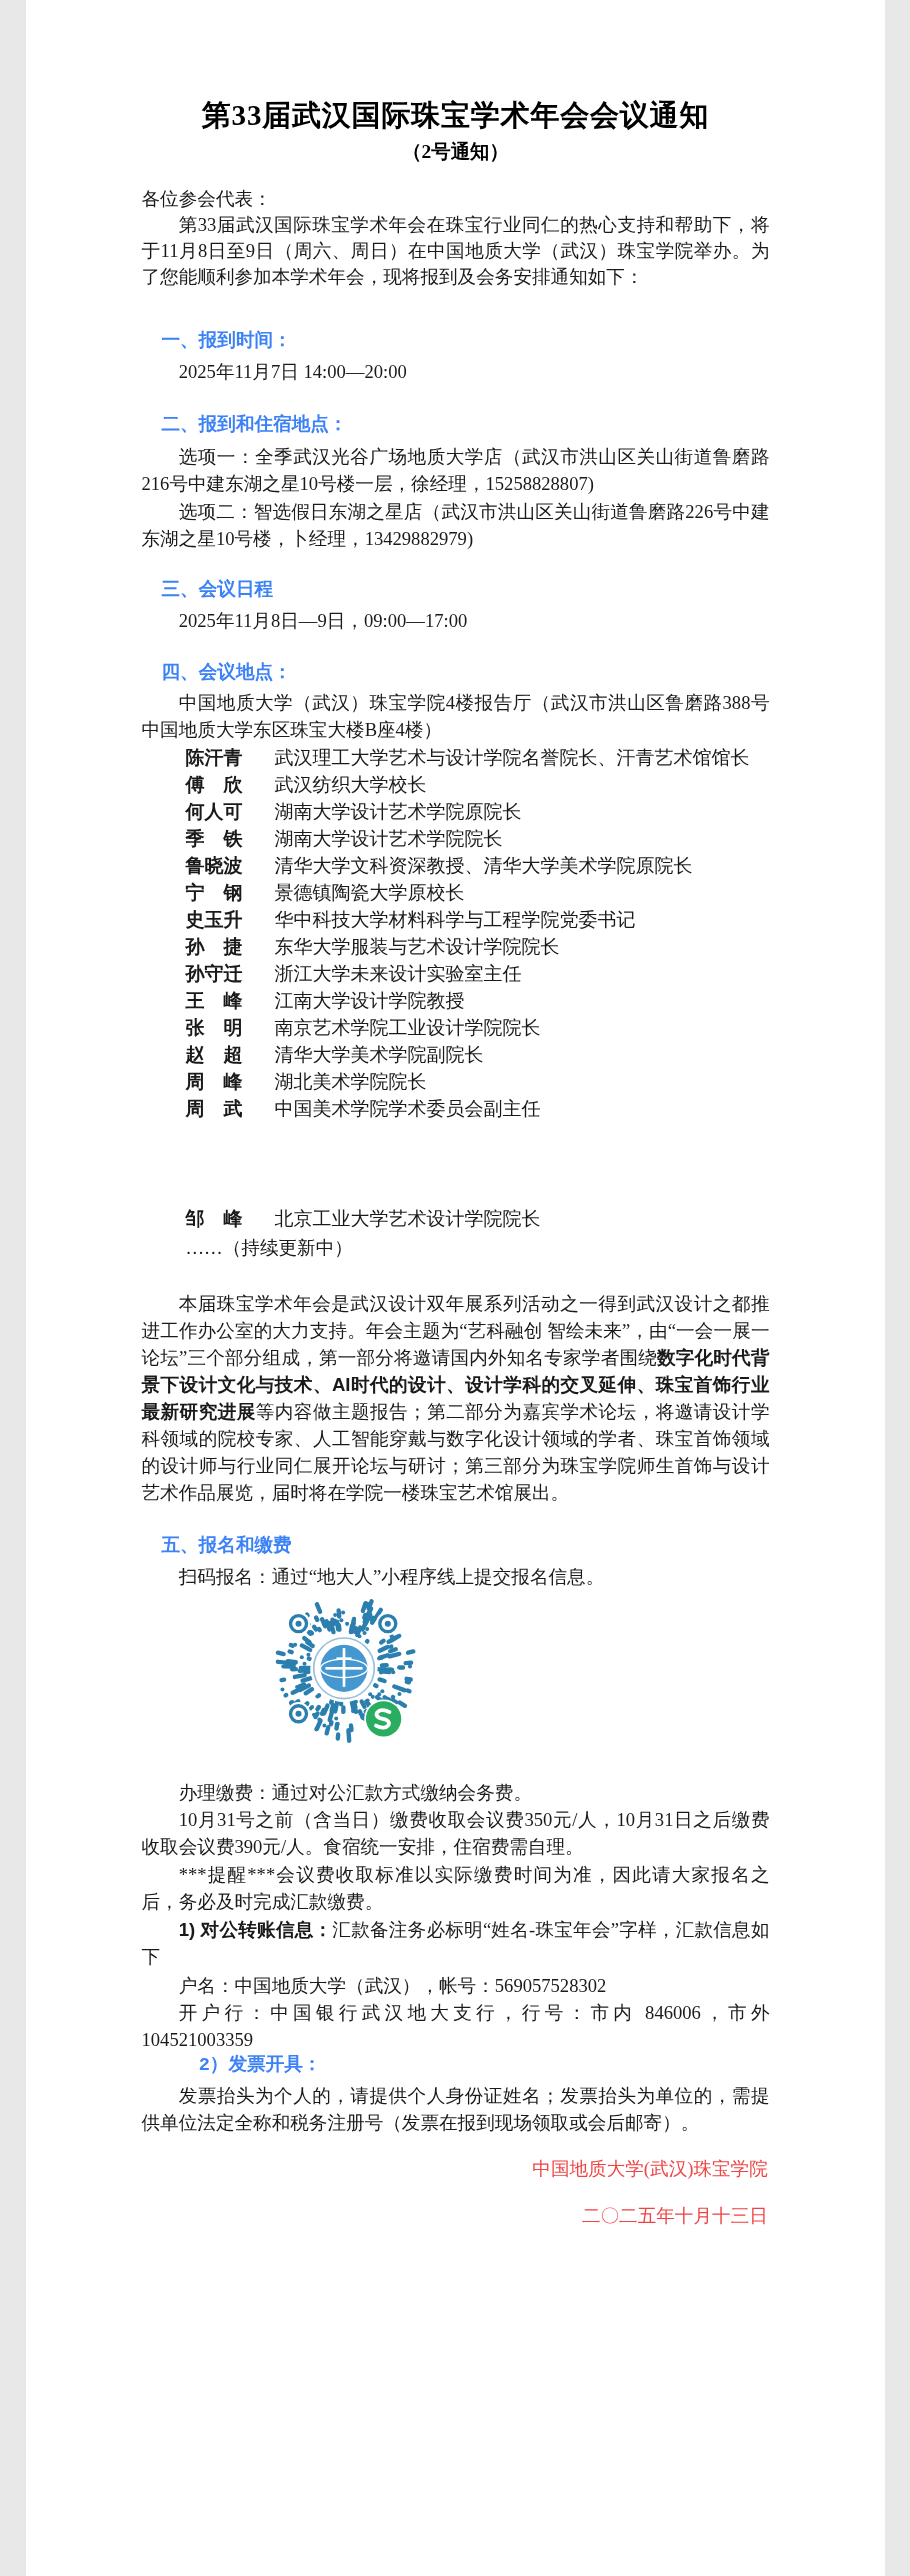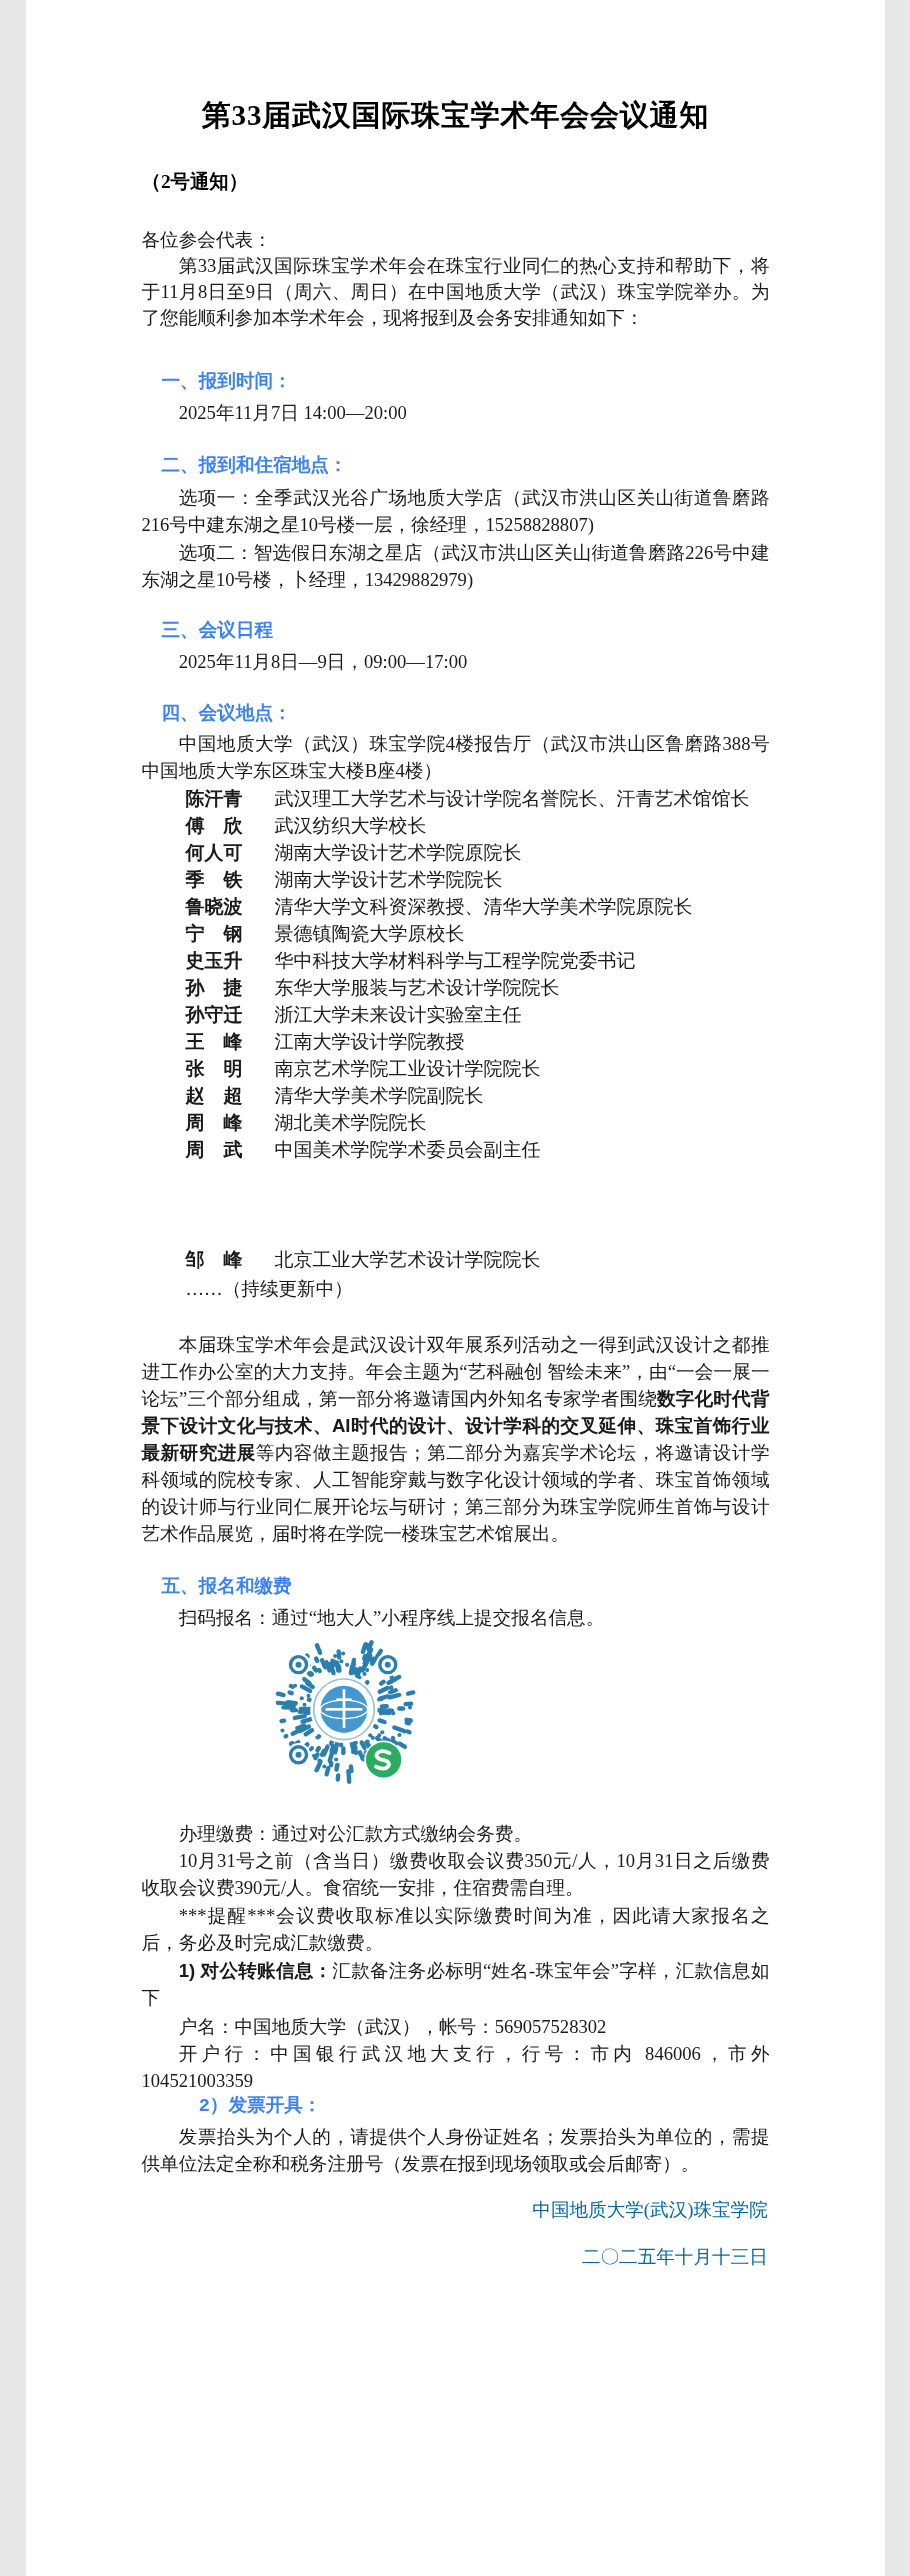--- a/index.html
+++ b/index.html
@@ -17,32 +17,33 @@
   }
   .doc-title{
     text-align:center;
     font-size:29px;
     line-height:35px;
     font-weight:bold;
     color:#000;
     letter-spacing:0.8px;
   }
   .doc-subtitle{
+    text-align:center;
     font-size:19.4px;
     line-height:25px;
     font-weight:bold;
     color:#000;
-    margin-top:36px;
+    margin-top:6px;
   }
   .body-text{
     font-size:18.6px;
     line-height:27px;
     text-align:justify;
   }
-  .salutation{ margin-top:33px; line-height:26px; }
+  .salutation{ margin-top:22px; line-height:26px; }
   .intro{ line-height:26px; text-indent:2em; }
   .hd{
     font-size:18.6px;
     line-height:26px;
     font-weight:bold;
     color:#3b82f6;
     font-family:Liberation Mono, monospace;
     margin-left:20px;
   }
   .indent{ text-indent:2em; }
@@ -63,21 +64,21 @@
   .updating-line{ padding-left:44px; line-height:27px; font-size:18.6px; }
   .qr-wrap{
     margin-left:122px;
     width:160px;height:160px;
   }
   .footer-line{
     text-align:right;
     padding-right:1.7px;
     font-size:18.6px;
     line-height:27px;
-    color:#0369a1;
+    color:#ef4444;
   }
   b.inline-bold{ font-family:"Liberation Sans","DejaVu Sans",sans-serif; }
 </style>
 </head>
 <body>
 
 <div class="page">
   <div class="content">
 
     <div class="doc-title">第33届武汉国际珠宝学术年会会议通知</div>

